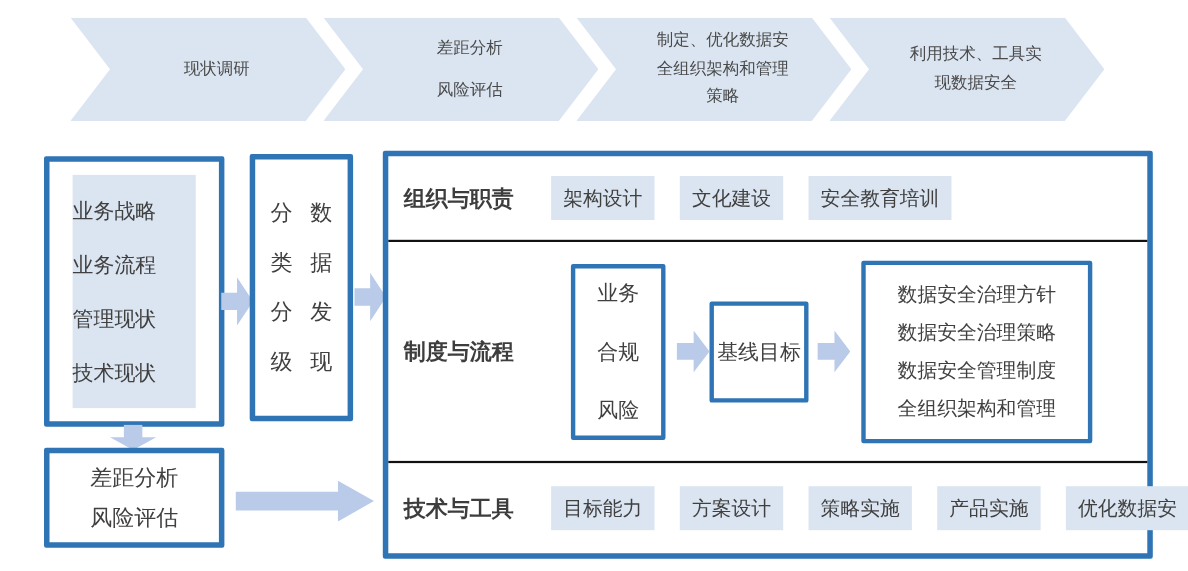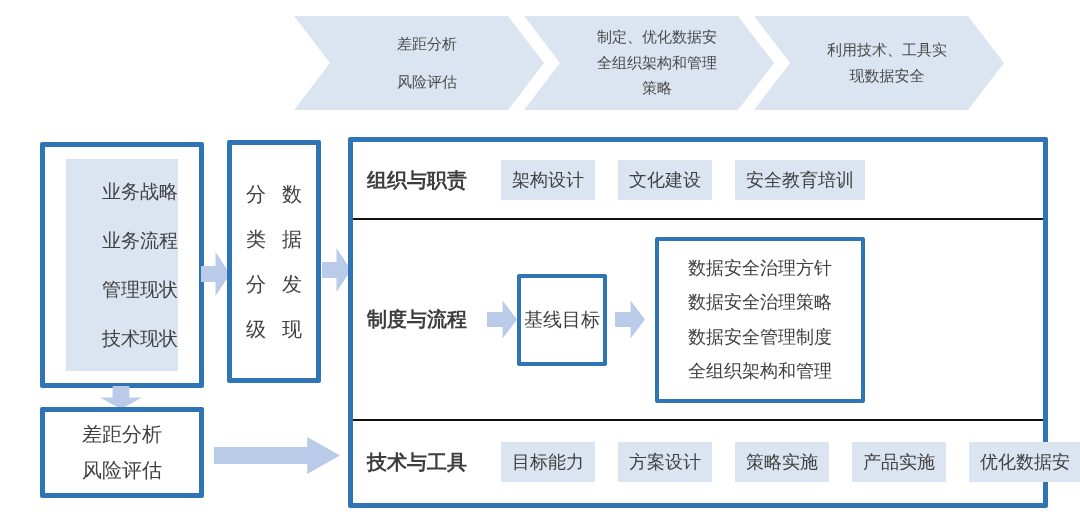--- a/index.html
+++ b/index.html
@@ -25,21 +25,21 @@
   .c2{left:294px;}
   .c3{left:524px;}
   .c4{left:754px;}
 
   
   .bluebox{position:absolute;border:5px solid var(--border-blue);background:#fff;border-radius:2px;}
 
   
   .current-box{left:40px;top:142px;width:164px;height:246px;}
   .current-inner{position:absolute;left:21px;right:21px;top:12px;bottom:12px;background:var(--fill-light);
-    display:flex;flex-direction:column;justify-content:space-around;align-items:flex-end;padding:8px 0;}
+    display:flex;flex-direction:column;justify-content:space-around;align-items:flex-start;padding:8px 0;}
   .current-inner .item{font-size:19px;color:var(--text-dark);}
 
   
   .class-box{left:227px;top:140px;width:94px;height:243px;display:flex;justify-content:center;align-items:center;column-gap:14px;}
   .vcol{width:22px;font-size:20px;line-height:2.25;color:var(--text-dark);word-break:break-all;text-align:center;}
 
   
   .gap-box{left:40px;top:407px;width:164px;height:91px;display:flex;flex-direction:column;justify-content:center;align-items:center;row-gap:9px;}
   .gap-box .line{font-size:20px;color:var(--text-dark);}
 
@@ -75,20 +75,23 @@
   .baseline-box .line{font-size:19px;color:var(--text-dark);white-space:nowrap;}
   .outputs-box{margin-left:10px;width:210px;height:166px;justify-content:space-around;padding:10px 6px;}
   .outputs-box .line{font-size:18px;color:var(--text-dark);white-space:nowrap;}
   .ml10{margin-left:10px;} .ml8{margin-left:8px;}
 </style>
 </head>
 <body>
 
 <div class="canvas">
 
+  <div class="chevron c1">
+    <div class="line">现状调研</div>
+  </div>
   <div class="chevron c2 g-lg">
     <div class="line">差距分析</div>
     <div class="line">风险评估</div>
   </div>
   <div class="chevron c3 g-sm">
     <div class="line">制定、优化数据安</div>
     <div class="line">全组织架构和管理</div>
     <div class="line">策略</div>
   </div>
   <div class="chevron c4 g-sm">
@@ -130,20 +133,25 @@
       <div class="chips">
         <div class="chip">架构设计</div>
         <div class="chip">文化建设</div>
         <div class="chip">安全教育培训</div>
       </div>
     </div>
 
     <div class="mrow mrow-2">
       <div class="row-label">制度与流程</div>
 
+      <div class="inner-blue compliance-box">
+        <div class="line">业务</div>
+        <div class="line">合规</div>
+        <div class="line">风险</div>
+      </div>
 
       <div class="arrow-inline ml10"></div>
 
       <div class="inner-blue baseline-box">
         <div class="line">基线目标</div>
       </div>
 
       <div class="arrow-inline ml8"></div>
 
       <div class="inner-blue outputs-box">

